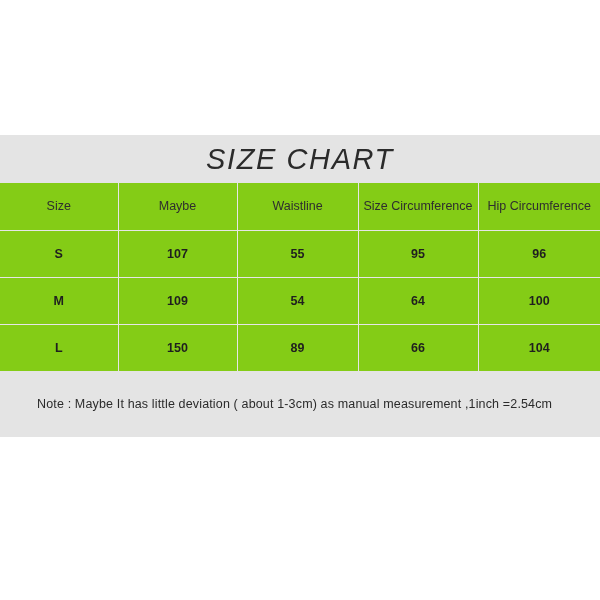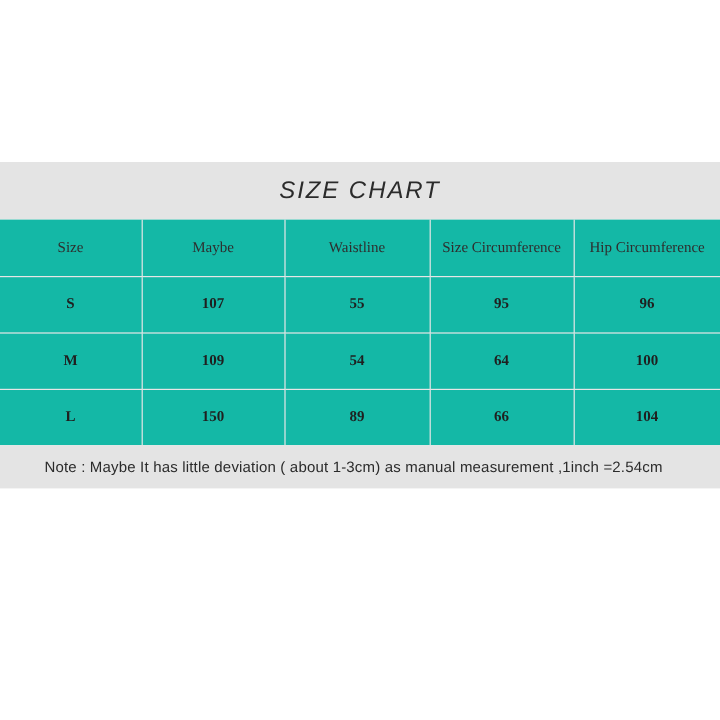--- a/index.html
+++ b/index.html
@@ -23,34 +23,33 @@
 
   
   .title-band {
     height: 48px;
     background: #e4e4e4;
     display: flex;
     align-items: center;
     justify-content: center;
   }
   .title-text {
-    font-size: 20px;
+    font-size: 29px;
     font-style: italic;
     font-weight: 400;
     letter-spacing: 1.6px;
     color: #2b2b2b;
   }
 
   
   .size-table {
     width: 600px;
     border-collapse: collapse;
-    background: #14b8a6;
+    background: #84cc16;
     table-layout: fixed;
-    font-family: Liberation Serif, serif;
   }
   .size-table td {
     height: 47px;
     text-align: center;
     vertical-align: middle;
     color: #262626;
     border-bottom: 1px solid #e6e6e6;
     border-right: 1px solid #e6e6e6;
     padding: 0 2px;
     box-sizing: border-box;
@@ -73,21 +72,21 @@
   }
 
   .col-size     { width: 118px; }
   .col-length   { width: 119px; }
   .col-waist    { width: 121px; }
   .col-thigh    { width: 120px; }
   .col-hip      { width: 122px; }
 
   
   .note-band {
-    height: 36px;
+    height: 66px;
     background: #e4e4e4;
     display: flex;
     align-items: center;
     padding-left: 37px;
     box-sizing: border-box;
   }
   .note-text {
     font-size: 12.5px;
     font-weight: 400;
     color: #2b2b2b;

